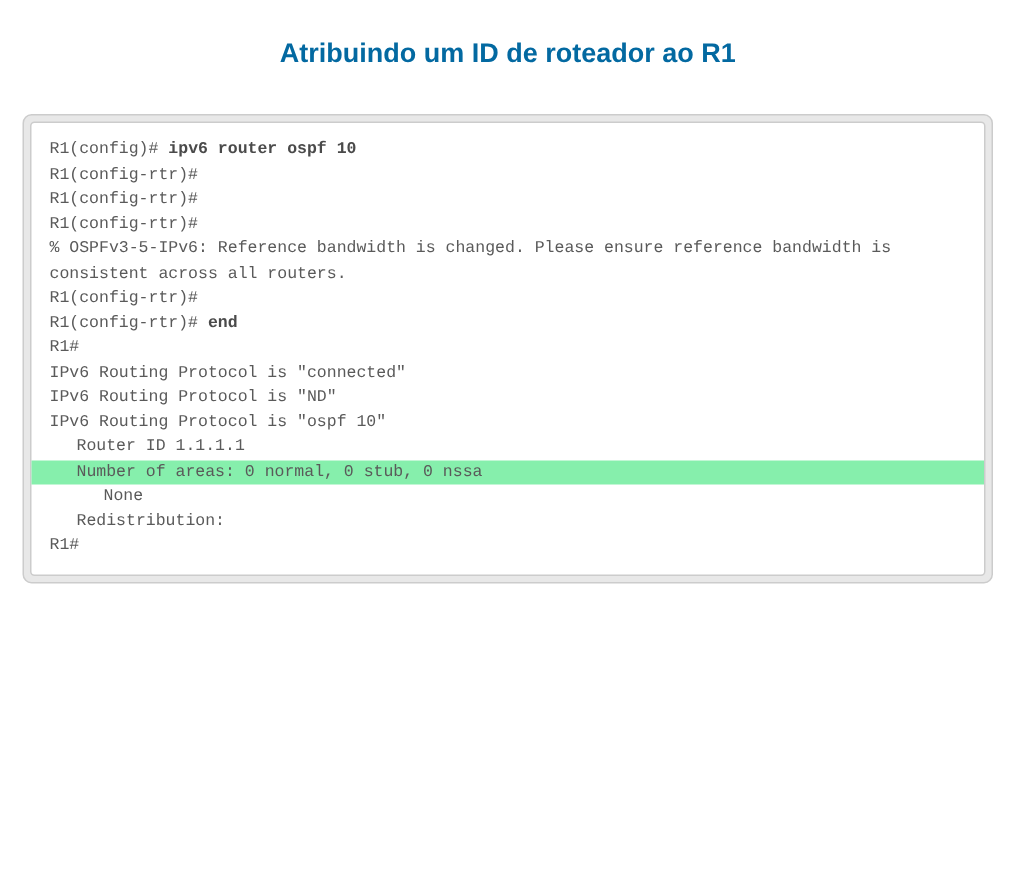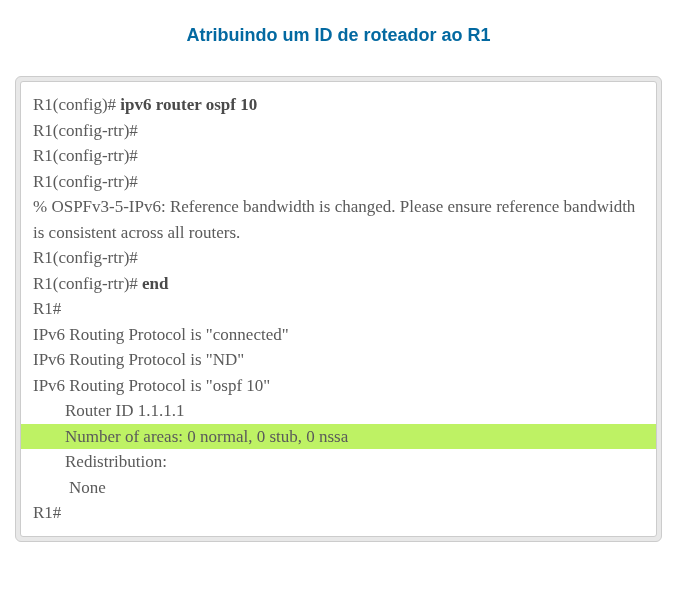--- a/index.html
+++ b/index.html
@@ -21,41 +21,41 @@
       border: 1px solid #cccccc;
       border-radius: 6px;
       padding: 4px;
       background: #e8e8e8;
     }
     .terminal {
       background: #ffffff;
       border: 1px solid #cccccc;
       border-radius: 3px;
       padding: 10px 0 10px 0;
-      font-family: Liberation Serif, serif;
-      font-size: 17px;
+      font-family: Liberation Mono, monospace;
+      font-size: 11px;
       line-height: 1.5;
       color: #5a5a5a;
     }
     .line {
       padding: 0 12px;
       white-space: pre-wrap;
       word-wrap: break-word;
     }
     .bold {
       font-weight: bold;
       color: #4a4a4a;
     }
     .highlight {
-      background: #bef264;
+      background: #86efac;
       padding: 0 12px;
       display: block;
     }
     .indent1 {
-      padding-left: 44px;
+      padding-left: 30px;
     }
     .indent2 {
       padding-left: 48px;
     }
   </style>
 </head>
 <body>
 
 <div class="title">Atribuindo um ID de roteador ao R1</div>
 
@@ -67,17 +67,17 @@
     <div class="line">R1(config-rtr)#</div>
     <div class="line">% OSPFv3-5-IPv6: Reference bandwidth is changed. Please ensure reference bandwidth is consistent across all routers.</div>
     <div class="line">R1(config-rtr)#</div>
     <div class="line"><span>R1(config-rtr)# </span><span class="bold">end</span></div>
     <div class="line">R1#</div>
     <div class="line">IPv6 Routing Protocol is "connected"</div>
     <div class="line">IPv6 Routing Protocol is "ND"</div>
     <div class="line">IPv6 Routing Protocol is "ospf 10"</div>
     <div class="line indent1">Router ID 1.1.1.1</div>
     <div class="highlight indent1">Number of areas: 0 normal, 0 stub, 0 nssa</div>
+    <div class="line indent2">None</div>
     <div class="line indent1">Redistribution:</div>
-    <div class="line indent2">None</div>
     <div class="line">R1#</div>
   </div>
 </div>
 
 </body></html>

